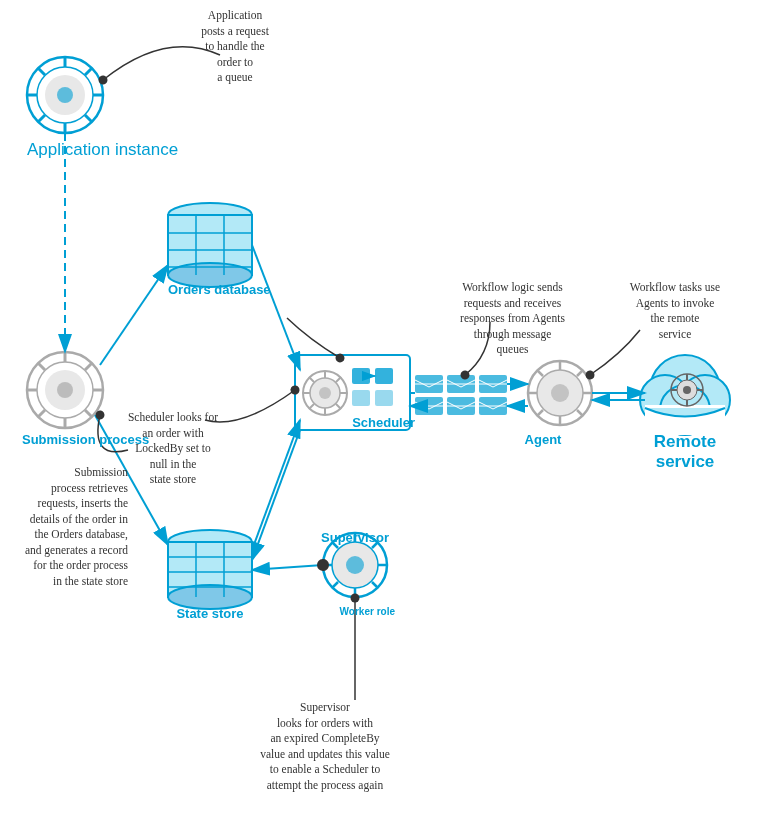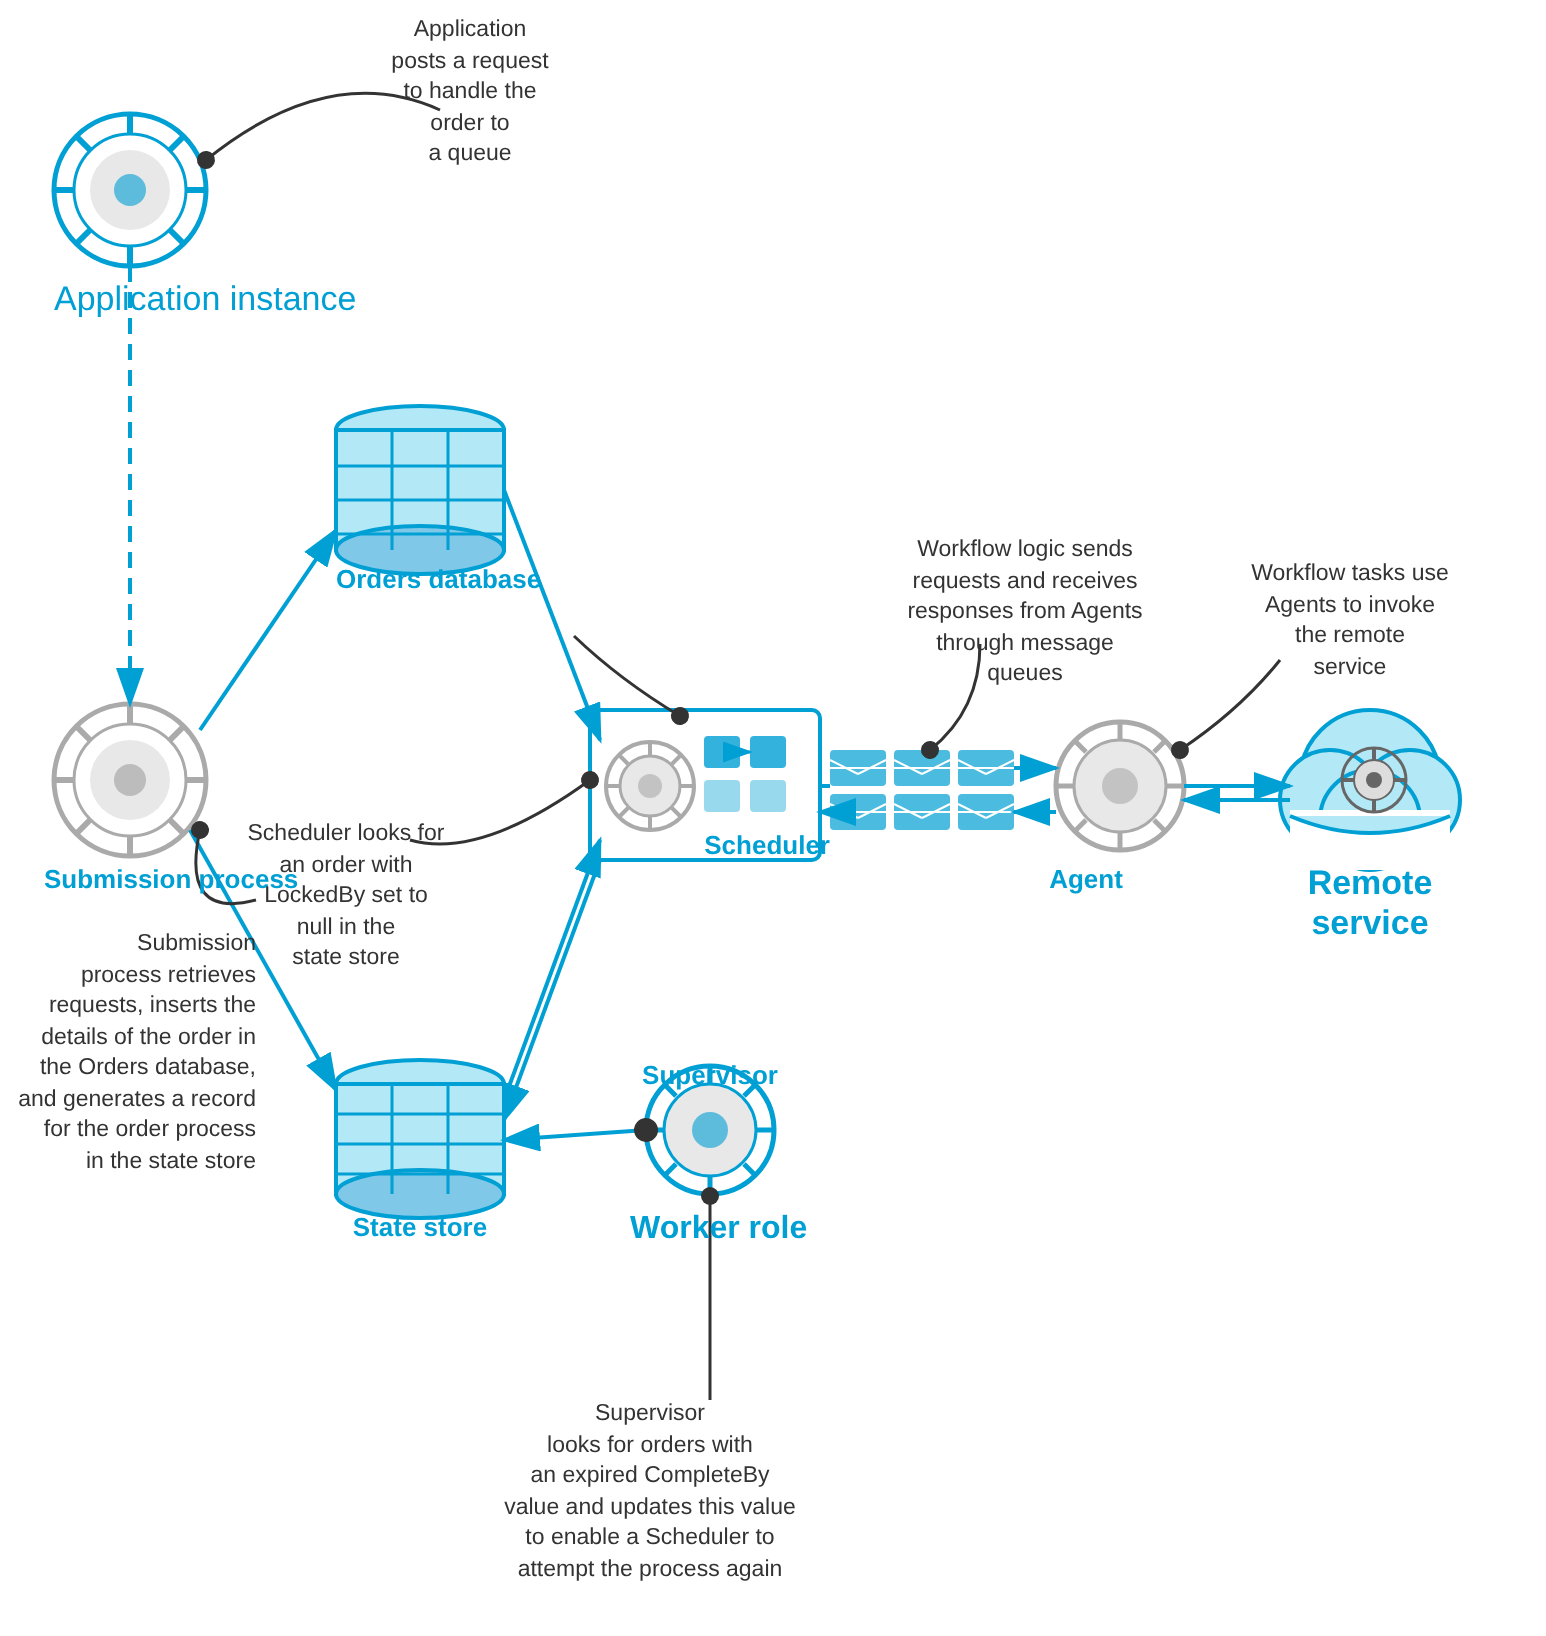--- a/index.html
+++ b/index.html
@@ -30,20 +30,21 @@
       text-align: center;
       position: absolute;
       white-space: nowrap;
     }
     .annotation-text {
       font-size: 11.5px;
       color: #333;
       text-align: center;
       position: absolute;
       line-height: 1.35;
+      font-family: Liberation Serif, serif;
     }
   </style>
 </head>
 <body>
 
 <div class="diagram-container">
   <svg class="diagram-svg">
     <defs>
       <marker id="arrow-blue" markerWidth="10" markerHeight="7" refX="9" refY="3.5" orient="auto">
         <polygon points="0 0, 10 3.5, 0 7" fill="#009FD4"></polygon>
@@ -268,30 +269,30 @@
 
   <div class="node-label" style="left:22px; top:432px; color:#009FD4; font-size:13px; font-weight:bold; text-align:center; width:90px;">Submission
 process</div>
 
   <div class="node-label" style="left:300px; top:415px; color:#009FD4; font-size:13px; font-weight:bold; text-align:right; width:115px;">Scheduler</div>
 
   <div class="node-label" style="left:168px; top:606px; color:#009FD4; font-size:13px; font-weight:bold; text-align:center; width:84px;">State store</div>
 
   <div class="node-label" style="left:320px; top:530px; color:#009FD4; font-size:13px; font-weight:bold; text-align:center; width:70px;">Supervisor</div>
 
-  <div class="node-label" style="left:315px; top:606px; color:#009FD4; font-size:16px; font-weight:bold; text-align:right; width:80px;">Worker role</div>
+  <div class="node-label" style="left:315px; top:606px; color:#009FD4; font-size:10px; font-weight:bold; text-align:right; width:80px;">Worker role</div>
 
   <div class="node-label" style="left:513px; top:432px; color:#009FD4; font-size:13px; font-weight:bold; text-align:center; width:60px;">Agent</div>
 
   <div class="node-label" style="left:645px; top:432px; color:#009FD4; font-size:17px; font-weight:bold; text-align:center; width:80px;">Remote<br>service</div>
 
   <div class="annotation-text" style="left:165px; top:8px; width:140px;">Application<br>posts a request<br>to handle the<br>order to<br>a queue</div>
 
 
-  <div class="annotation-text" style="left:435px; cy:250px; top:268px; width:155px;">Workflow logic sends<br>requests and receives<br>responses from Agents<br>through message<br>queues</div>
+  <div class="annotation-text" style="left:435px; cy:250px; top:280px; width:155px;">Workflow logic sends<br>requests and receives<br>responses from Agents<br>through message<br>queues</div>
 
   <div class="annotation-text" style="left:600px; top:280px; width:150px;">Workflow tasks use<br>Agents to invoke<br>the remote<br>service</div>
 
   <div class="annotation-text" style="left:108px; top:410px; width:130px;">Scheduler looks for<br>an order with<br>LockedBy set to<br>null in the<br>state store</div>
 
   <div class="annotation-text" style="left:0px; top:465px; width:128px; text-align:right;">Submission<br>process retrieves<br>requests, inserts the<br>details of the order in<br>the Orders database,<br>and generates a record<br>for the order process<br>in the state store</div>
 
   <div class="annotation-text" style="left:230px; top:700px; width:190px; text-align:center;">Supervisor<br>looks for orders with<br>an expired CompleteBy<br>value and updates this value<br>to enable a Scheduler to<br>attempt the process again</div>
 </div>
 

